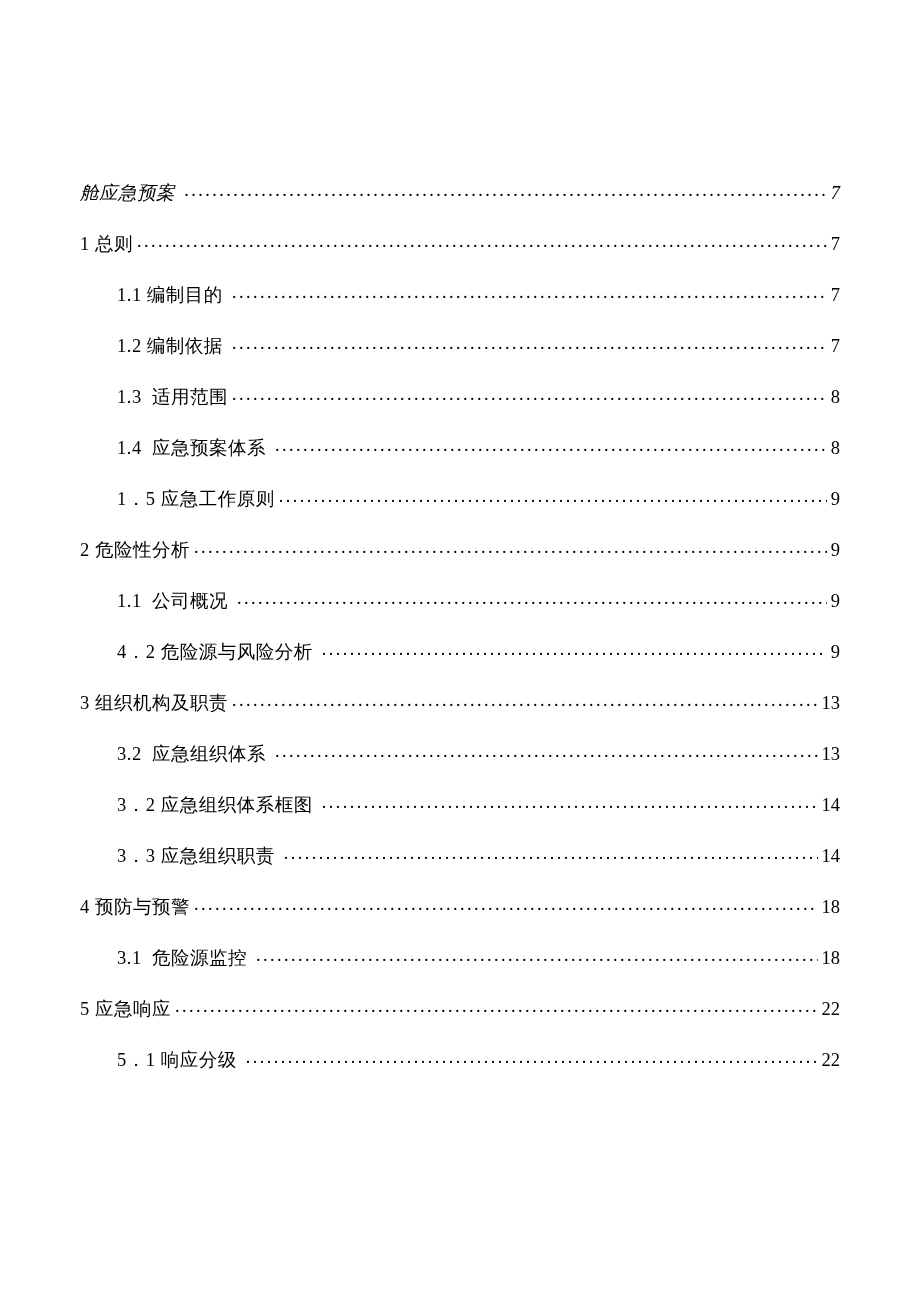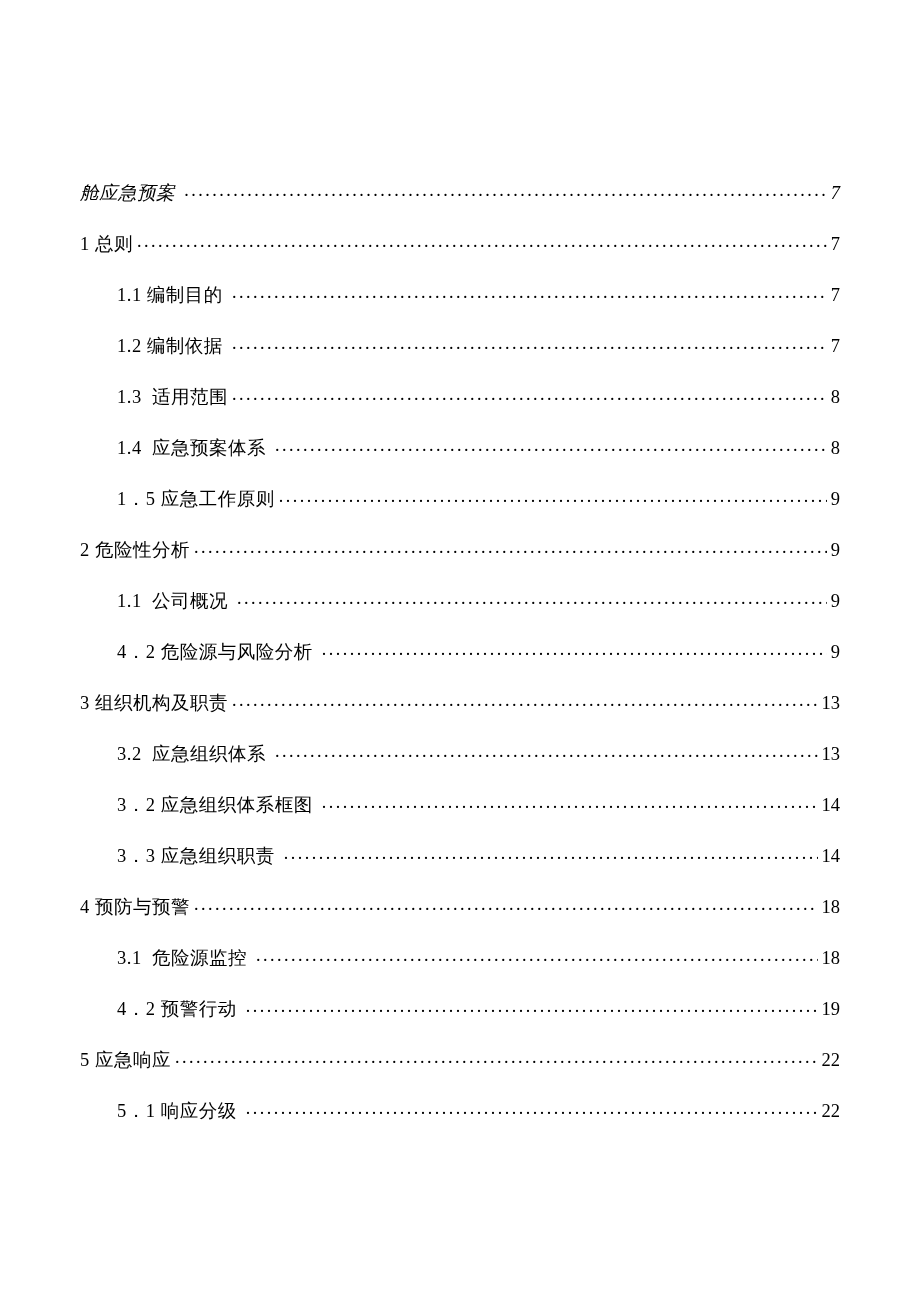--- a/index.html
+++ b/index.html
@@ -123,25 +123,20 @@
       <div class="toc-row level-1">
         <span class="toc-title">4 预防与预警</span>
         <span class="toc-dots"></span>
         <span class="toc-page"> 18</span>
       </div>
       <div class="toc-row level-2">
         <span class="toc-title">3.1  危险源监控 </span>
         <span class="toc-dots"></span>
         <span class="toc-page"> 18</span>
       </div>
-      <div class="toc-row level-2">
-        <span class="toc-title">4．2 预警行动 </span>
-        <span class="toc-dots"></span>
-        <span class="toc-page"> 19</span>
-      </div>
       <div class="toc-row level-1">
         <span class="toc-title">5 应急响应</span>
         <span class="toc-dots"></span>
         <span class="toc-page"> 22</span>
       </div>
       <div class="toc-row level-2">
         <span class="toc-title">5．1 响应分级 </span>
         <span class="toc-dots"></span>
         <span class="toc-page"> 22</span>
       </div>

